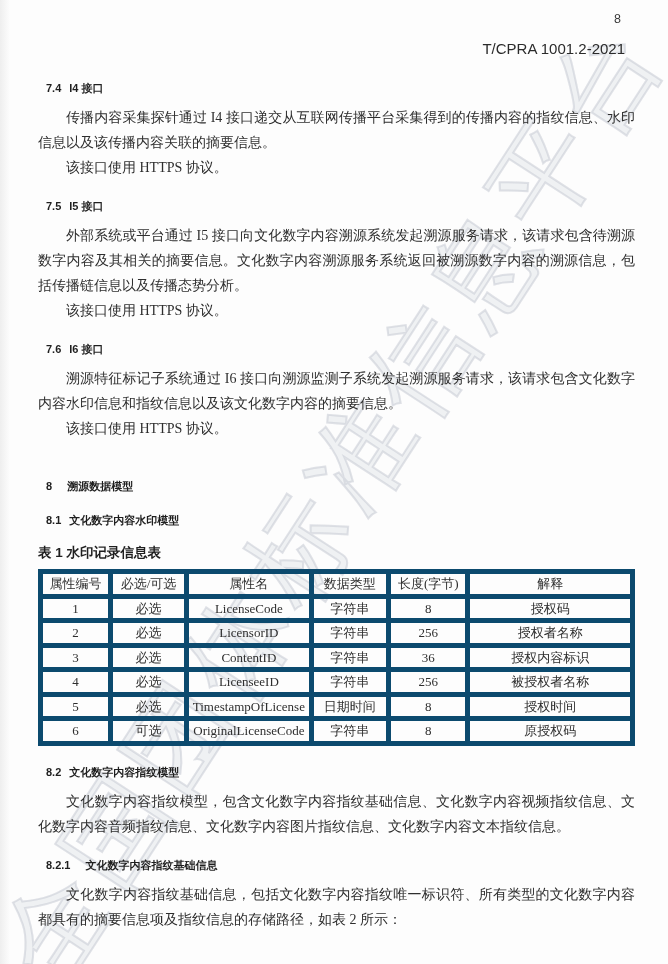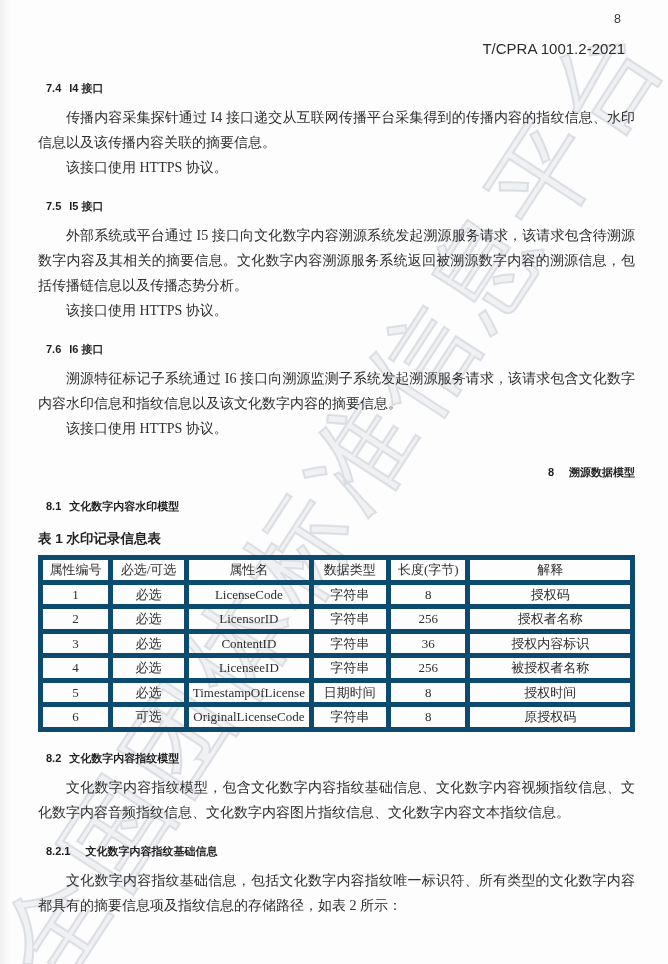--- a/index.html
+++ b/index.html
@@ -35,21 +35,21 @@
   }
   .doc-code {
     position:absolute; right: 10px; top: 40px;
     font-family:"Liberation Sans", sans-serif; font-size: 15px; color:#2b2b2b;
   }
   h3 {
     font-family:"Liberation Sans", sans-serif;
     font-size: 11px; font-weight: bold; color:#1f1f1f;
     margin: 19px 0 9px 8px;
   }
-  h3.chapter { margin-top: 24px; margin-bottom: 4px; text-align: right; }
+  h3.chapter { margin-top: 38px; margin-bottom: 4px; }
   .h-num { margin-right: 8px; }
   .h-num.wide { margin-right: 15px; }
   p.body {
     font-size: 14px; line-height: 25px; margin: 0;
     text-indent: 2em; text-align: justify; color:#2e2e2e;
   }
   .tbl-caption {
     font-family:"Liberation Sans", sans-serif;
     font-size: 13.5px; font-weight: bold; 
     margin: 16px 0 7px 0; color:#1f1f1f;

